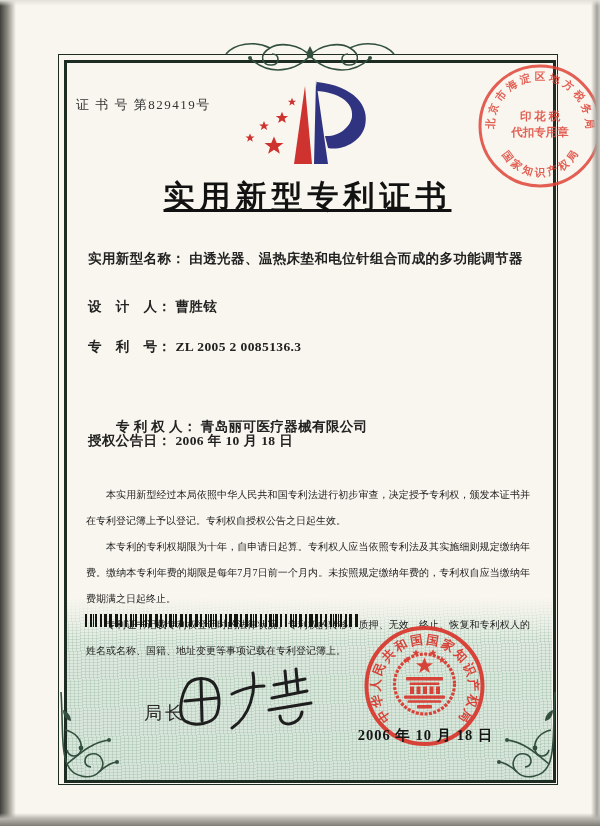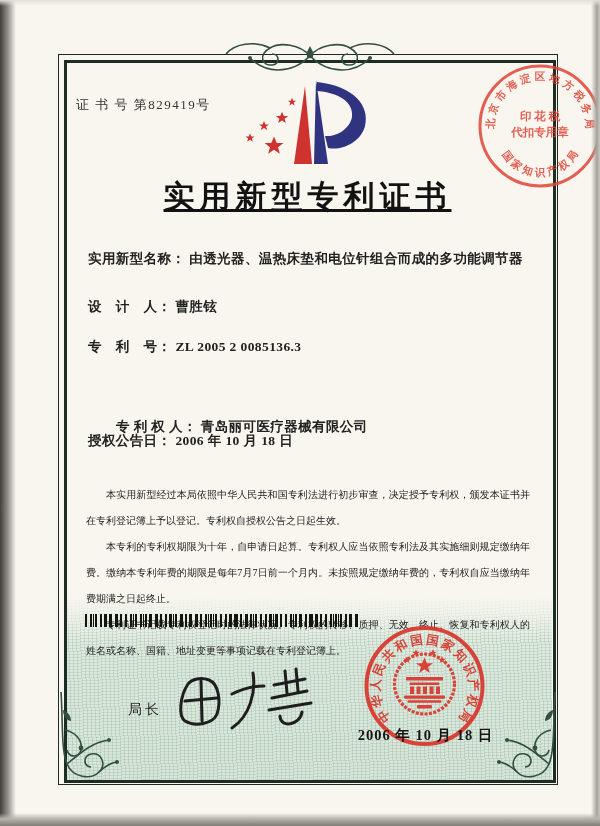--- a/index.html
+++ b/index.html
@@ -36,21 +36,21 @@
 
   .paras{position:absolute;left:86px;top:482px;width:444px;z-index:2;font-size:10px;line-height:26px;color:#222;}
   .paras p{margin:0;text-indent:2em;text-align:justify;}
 
   .barcode{position:absolute;left:85px;top:614px;width:273px;height:13px;z-index:2;
     background:
       repeating-linear-gradient(90deg,#15150f 0 2px,rgba(0,0,0,0) 2px 5px),
       repeating-linear-gradient(90deg,#15150f 0 1px,rgba(0,0,0,0) 1px 8px),
       repeating-linear-gradient(90deg,rgba(0,0,0,0) 0 6px,#15150f 6px 7px,rgba(0,0,0,0) 7px 13px);}
 
-  .director{position:absolute;left:128px;top:701px;font-size:14px;letter-spacing:3px;color:#2b2b2b;z-index:3;}
+  .director{position:absolute;left:144px;top:701px;font-size:18px;letter-spacing:3px;color:#2b2b2b;z-index:3;}
   .sig{position:absolute;left:168px;top:658px;z-index:3;}
 
   .sipo-seal{position:absolute;left:362px;top:622px;z-index:3;}
   .tax-seal{position:absolute;left:475px;top:58px;z-index:3;}
 
   .issue-date{position:absolute;left:348px;top:726px;width:155px;text-align:center;font-size:14.5px;font-weight:bold;
               letter-spacing:1px;color:#151515;z-index:4;}
   .page-footer{position:absolute;left:58px;top:756px;width:499px;text-align:center;font-size:10.5px;color:#333;z-index:3;letter-spacing:1px;}
 </style>
 </head>

